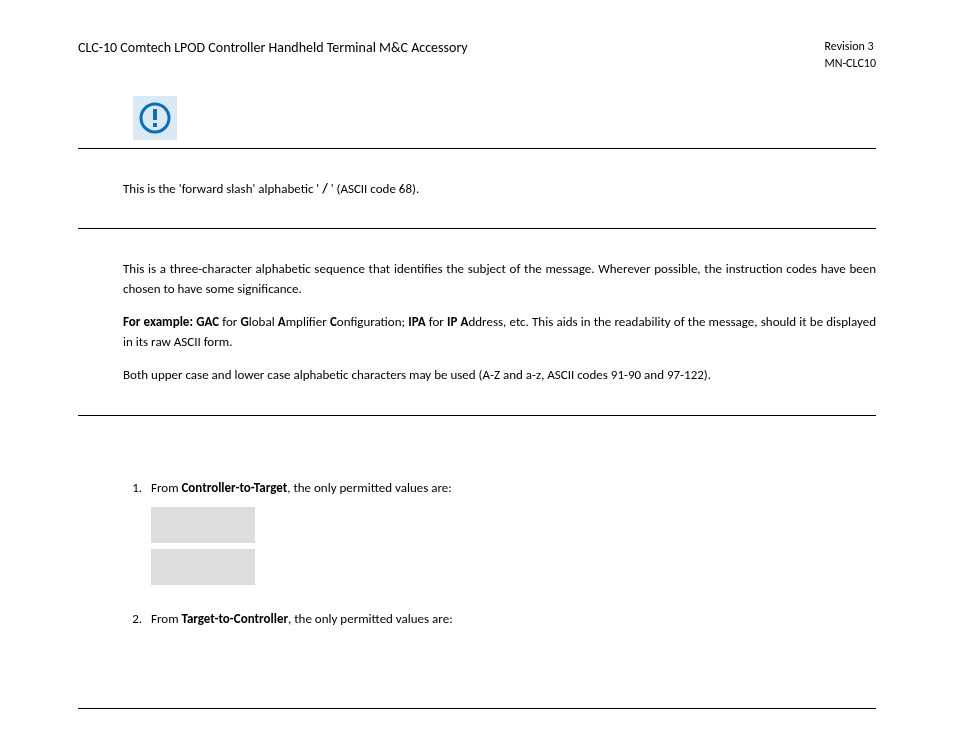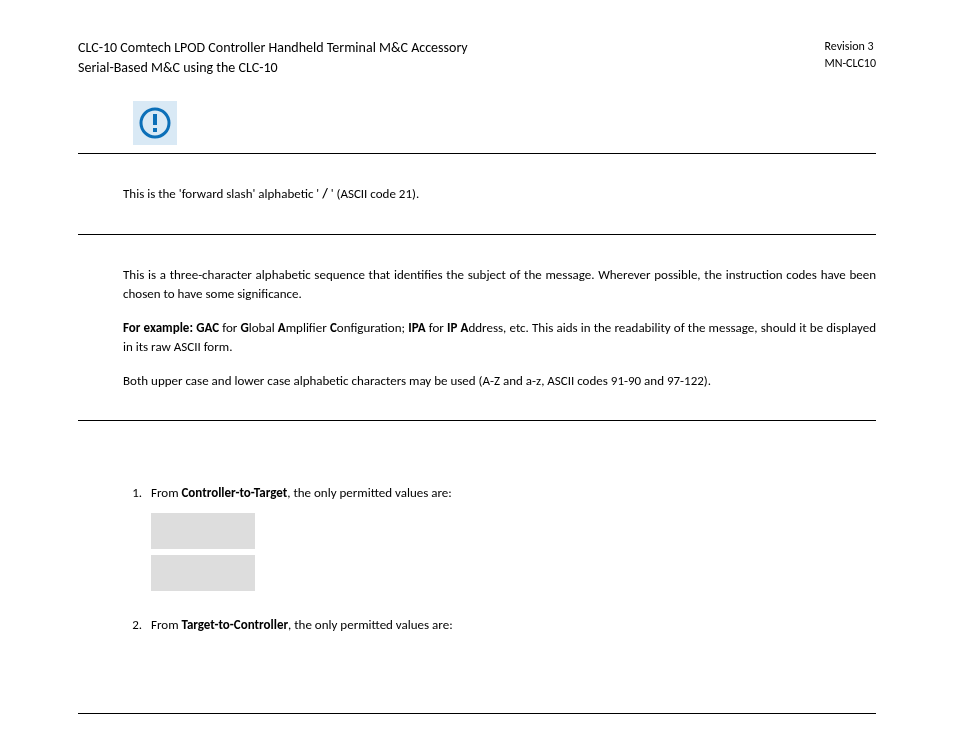--- a/index.html
+++ b/index.html
@@ -88,21 +88,20 @@
     .last-hr {
       margin-top: 35px;
     }
   </style>
 </head>
 <body>
 
 <div class="header">
   <div class="header-left">
     <div>CLC-10 Comtech LPOD Controller Handheld Terminal M&amp;C Accessory</div>
-    <div>Serial-Based M&amp;C using the CLC-10</div>
   </div>
   <div class="header-right">
     <div>Revision 3</div>
     <div>MN-CLC10</div>
   </div>
 </div>
 
 <div class="icon-row">
   <div class="notice-icon">
     <svg width="34" height="34" viewBox="0 0 34 34">
@@ -110,21 +109,21 @@
       <rect x="15" y="8" width="4" height="11" fill="#0b6fb8"></rect>
       <rect x="15" y="22" width="4" height="4" fill="#0b6fb8"></rect>
     </svg>
   </div>
 </div>
 
 <hr class="hr">
 
 <div class="section">
   <p>
-    <span>This is the 'forward slash' alphabetic ' </span><span class="bold">/</span><span> ' (ASCII code 21).</span>
+    <span>This is the 'forward slash' alphabetic ' </span><span class="bold">/</span><span> ' (ASCII code 68).</span>
   </p>
 </div>
 
 <hr class="hr">
 
 <div class="section">
   <p>This is a three-character alphabetic sequence that identifies the subject of the message. Wherever possible, the instruction codes have been chosen to have some significance.</p>
   <p>
     <span class="bold">For example: GAC</span><span> for </span><span class="bold">G</span><span>lobal </span><span class="bold">A</span><span>mplifier </span><span class="bold">C</span><span>onfiguration; </span><span class="bold">IPA</span><span> for </span><span class="bold">IP A</span><span>ddress, etc. This aids in the readability of the message, should it be displayed in its raw ASCII form.</span>
   </p>

